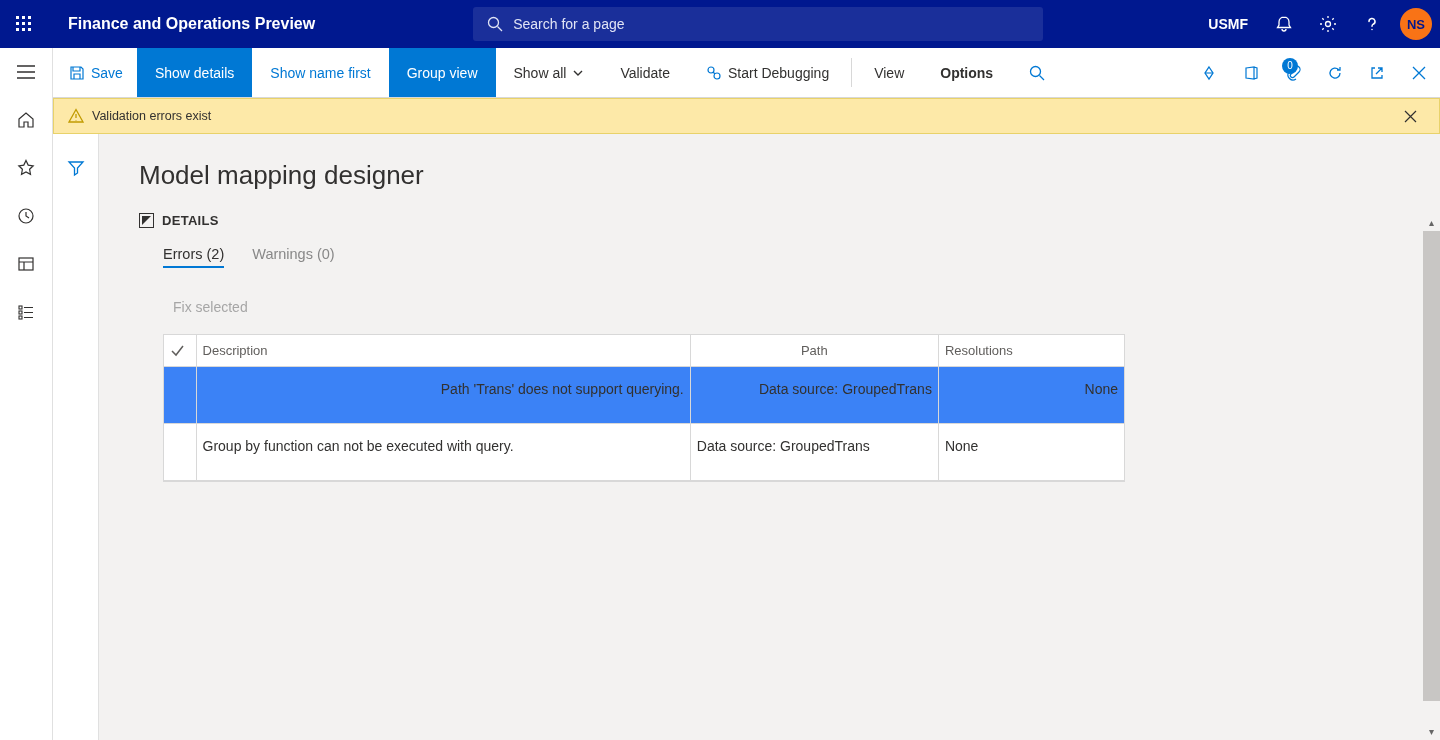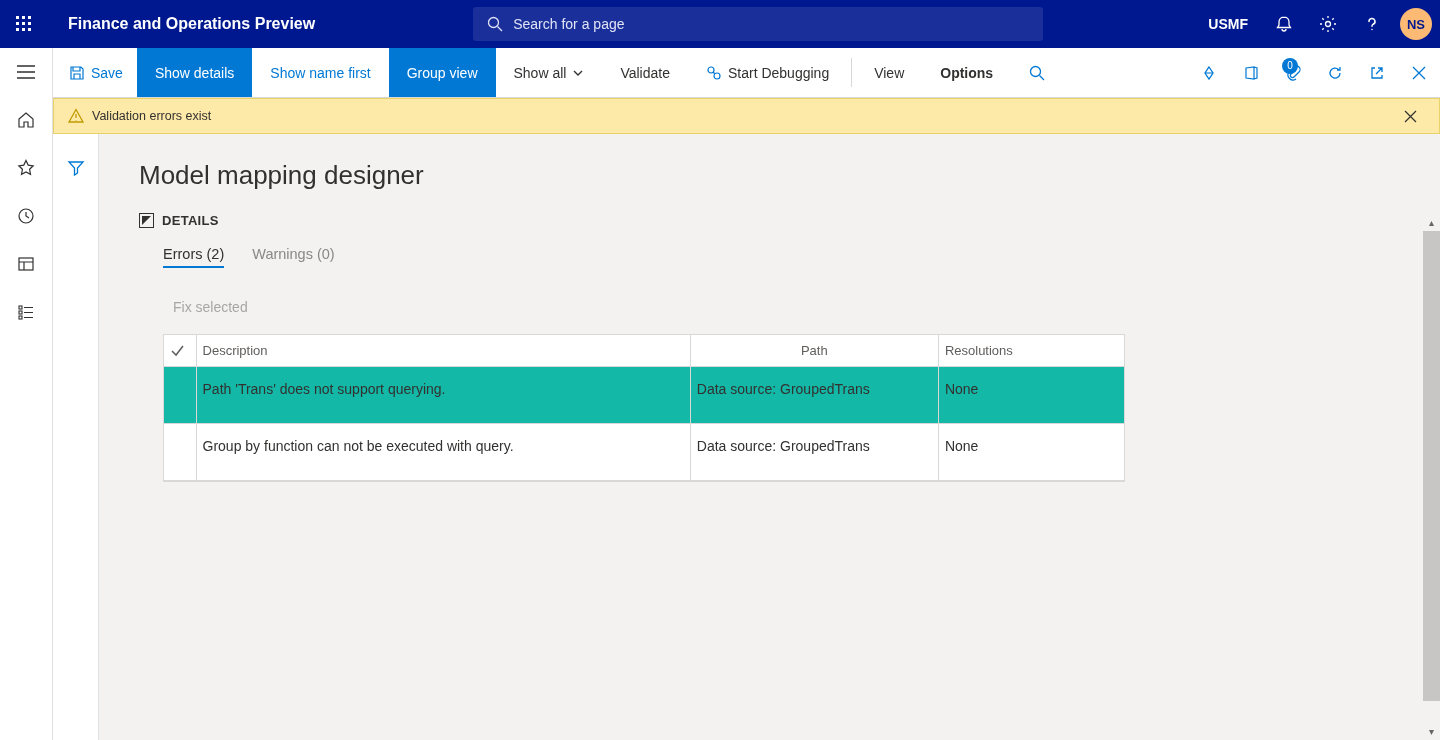--- a/index.html
+++ b/index.html
@@ -9,21 +9,21 @@
 .topbar { height: 48px; background: #00188f; color: #fff; display: flex; align-items: center; padding: 0 8px 0 0; }
 .topbar .waffle { width: 48px; height: 48px; display:flex; align-items:center; justify-content:center; cursor:pointer; }
 .topbar .title { font-size: 16px; font-weight: 600; padding: 0 20px; white-space: nowrap; }
 .topbar .search-wrap { flex: 0 0 auto; margin-left: 138px; }
 .topbar .search { width: 570px; height: 34px; background: #1a2f9a; border-radius: 3px; display:flex; align-items:center; padding:0 14px; color:#e0e4f5; cursor:text; }
 .topbar .search svg { flex:0 0 auto; }
 .topbar .search span { margin-left:10px; font-size:14px; }
 .topbar .spacer { flex: 1 1 auto; }
 .topbar .company { font-size: 14px; font-weight: 600; padding: 0 14px; }
 .topbar .iconbtn { width: 44px; height: 48px; display:flex; align-items:center; justify-content:center; cursor:pointer; }
-.topbar .avatar { width:32px; height:32px; border-radius:50%; background:#fdba74; color:#00188f; display:flex; align-items:center; justify-content:center; font-size:13px; font-weight:600; cursor:pointer; margin-left:6px; }
+.topbar .avatar { width:32px; height:32px; border-radius:50%; background:#f97316; color:#00188f; display:flex; align-items:center; justify-content:center; font-size:13px; font-weight:600; cursor:pointer; margin-left:6px; }
 
 
 .actionbar { position:absolute; left:53px; right:0; top:48px; height:50px; background:#fff; border-bottom:1px solid #d8d8d8; display:flex; align-items:stretch; font-size:14px; }
 .actionbar .btn { display:flex; align-items:center; padding:0 18px; color:#323130; cursor:pointer; border:none; background:transparent; font-size:14px; }
 .actionbar .btn.save { color:#0078d4; gap:6px; padding:0 14px 0 16px; }
 .actionbar .btn.primary { background:#0078d4; color:#fff; }
 .actionbar .btn.link { color:#0078d4; }
 .actionbar .btn svg { flex:0 0 auto; }
 .actionbar .sep { width:1px; background:#d8d8d8; margin:10px 4px; }
 .actionbar .grow { flex:1 1 auto; }
@@ -65,21 +65,21 @@
 .tab.active { color:#323130; border-bottom:2px solid #0078d4; }
 
 .toolbar { margin-top:30px; padding-left:34px; }
 .toolbar .disabled { color:#a6a6a6; font-size:14px; cursor:default; }
 
 .grid { margin-top:18px; margin-left:24px; width:962px; border:1px solid #d8d8d8; border-right:none; background:#fff; }
 .grid table { width:100%; border-collapse:collapse; }
 .grid th { text-align:left; font-weight:400; font-size:13px; color:#605e5c; padding:8px 6px; border-right:1px solid #d8d8d8; border-bottom:1px solid #d8d8d8; background:#fff; }
 .grid th.checkcol { width:32px; text-align:center; }
 .grid td { font-size:14px; color:#323130; padding:14px 6px 26px 6px; border-right:1px solid #d8d8d8; border-bottom:1px solid #d8d8d8; vertical-align:top; }
-.grid tr.selected td { background:#14b8a6; }
+.grid tr.selected td { background:#3b82f6;text-align:right; }
 .grid .col-desc { width:494px; }
 .grid .col-path { width:248px;text-align:center; }
 .grid .col-res  { width:186px; }
 
 svg { display:block; }
 </style>
 </head>
 <body>
 
 <div class="topbar">

